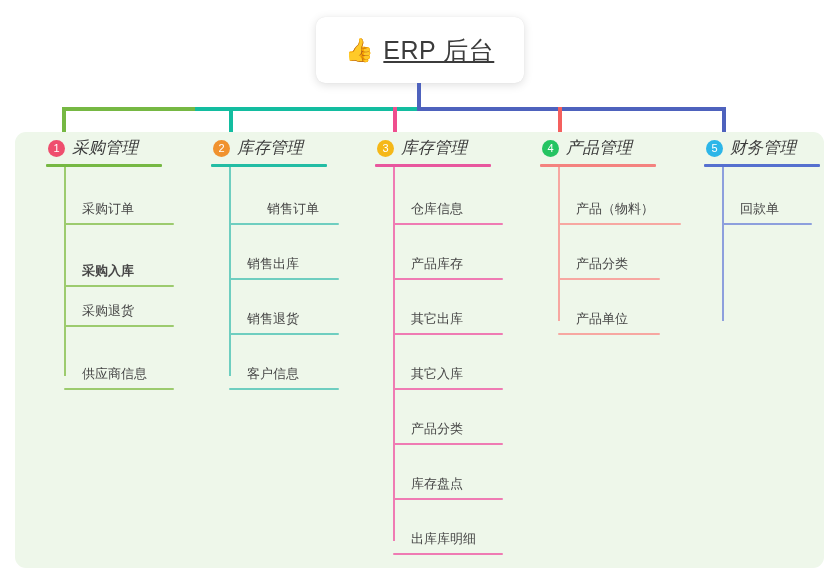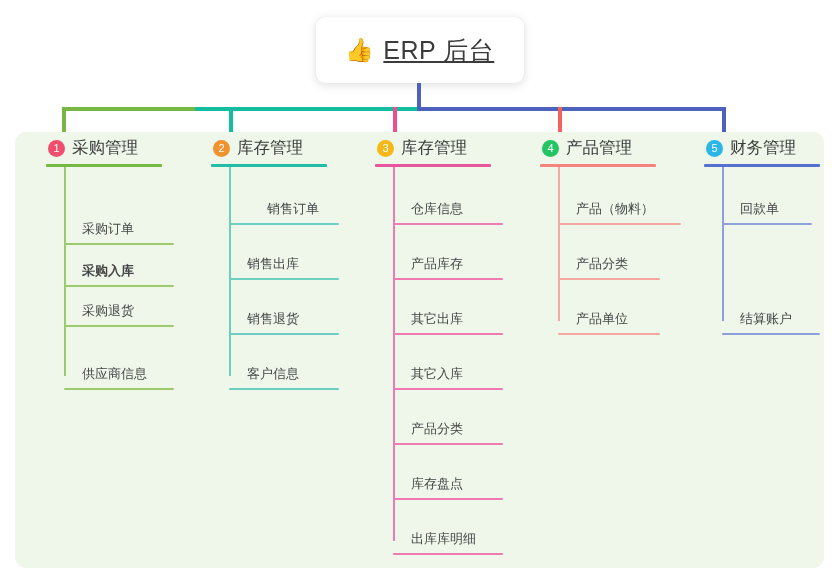--- a/index.html
+++ b/index.html
@@ -59,20 +59,21 @@
     font-size: 11px;
     line-height: 17px;
     text-align: center;
     font-weight: 400;
     flex: none;
   }
   .col-title {
     font-size: 16.5px;
     color: #3b3b3b;
     white-space: nowrap;
+    font-style: italic;
   }
   .head-rule { height: 3px; border-radius: 1px; }
 
   
   .spine {
     position: absolute;
     width: 2px;
     left: 18px;
   }
   .leaf {
@@ -112,21 +113,21 @@
   <div class="panel">
 
     <div class="column" style="left:31px; width:147px;">
       <div class="col-head">
         <span class="badge" style="background:#ef4e6e;">1</span>
         <span class="col-title">采购管理</span>
       </div>
       <div class="head-rule" style="background:#76b843; width:116px;"></div>
       <div class="spine" style="top:35px; height:209px; background:#9ccb6e;"></div>
 
-      <div class="leaf" style="top:68px; width:110px;margin-top:20px;">
+      <div class="leaf" style="top:68px; width:110px;">
         <div class="leaf-label">采购订单</div>
         <div class="leaf-rule" style="background:#9ccb6e;"></div>
       </div>
       <div class="leaf" style="top:130px; width:110px;font-weight:bold;">
         <div class="leaf-label">采购入库</div>
         <div class="leaf-rule" style="background:#9ccb6e;"></div>
       </div>
       <div class="leaf" style="top:170px; width:110px;">
         <div class="leaf-label">采购退货</div>
         <div class="leaf-rule" style="background:#9ccb6e;"></div>
@@ -228,20 +229,16 @@
         <span class="badge" style="background:#2cb6e8;">5</span>
         <span class="col-title">财务管理</span>
       </div>
       <div class="head-rule" style="background:#5570cf; width:116px;"></div>
       <div class="spine" style="top:35px; height:154px; background:#8d9fdd;"></div>
 
       <div class="leaf" style="top:68px; width:90px;">
         <div class="leaf-label">回款单</div>
         <div class="leaf-rule" style="background:#8d9fdd;"></div>
       </div>
-      <div class="leaf" style="top:178px; width:98px;">
-        <div class="leaf-label">结算账户</div>
-        <div class="leaf-rule" style="background:#8d9fdd;"></div>
-      </div>
     </div>
 
   </div>
 </div>
 
 </body></html>

